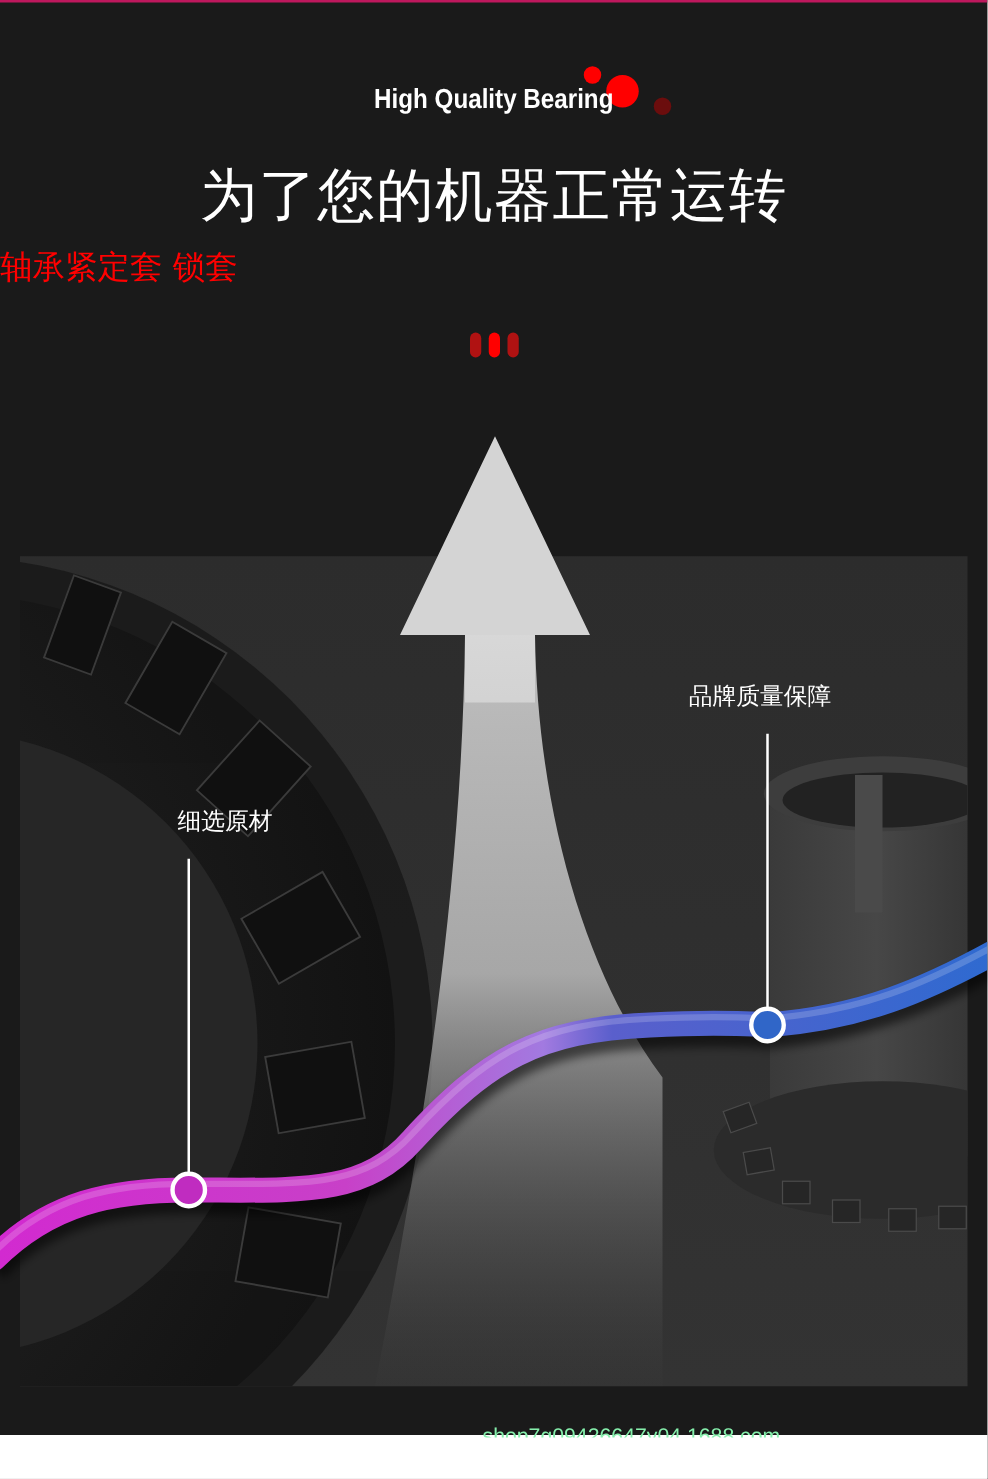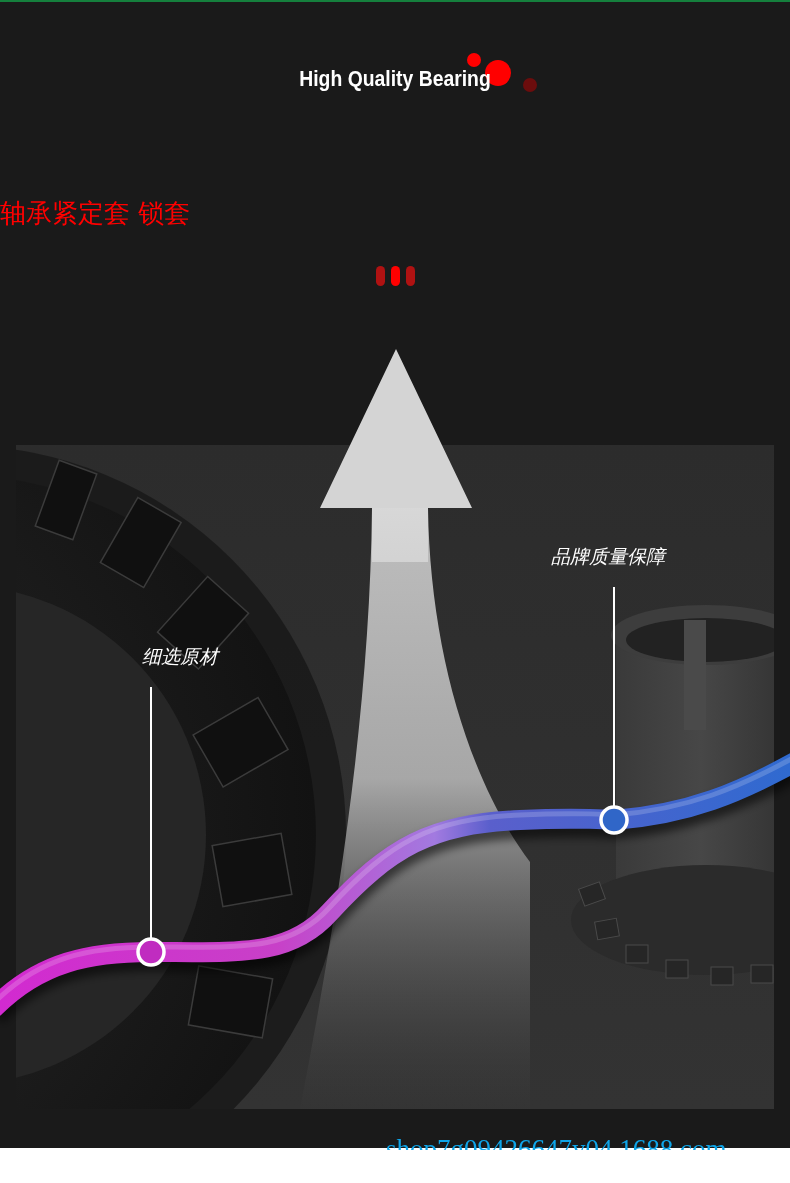--- a/index.html
+++ b/index.html
@@ -1,21 +1,21 @@
 <!DOCTYPE html>
 <html><head>
 <meta charset="utf-8">
 <style>
   * { margin: 0; padding: 0; box-sizing: border-box; }
   html, body { width: 790px; height: 1183px; background: #ffffff; overflow: hidden; }
   body { position: relative; font-family: "DejaVu Sans", sans-serif; }
   .page {
     position: absolute; left: 0; top: 0; width: 790px; height: 1148px;
     background: #1a1a1a;
-    border-top: 2px solid #15803d;
+    border-top: 2px solid #be185d;
   }
   .eyebrow {
     position: absolute; left: 0; width: 790px; top: 64px;
     text-align: center; color: #ffffff;
     font-family: "Liberation Sans", sans-serif; font-weight: bold;
     font-size: 22px; letter-spacing: 0px; transform: scaleX(0.88);
     z-index: 2;
   }
   .dot { position: absolute; border-radius: 50%; }
   .title {
@@ -30,39 +30,40 @@
     font-family: "DejaVu Sans", sans-serif; font-size: 26px;
   }
   .pill { position: absolute; top: 264px; width: 9px; height: 20px; border-radius: 5px; }
   .photo {
     position: absolute; left: 16px; top: 443px; width: 758px; height: 664px;
     background: linear-gradient(180deg, #2c2c2c 0%, #303030 60%, #333333 100%);
     overflow: hidden;
   }
   .label {
     position: absolute; color: #ffffff; font-size: 19px;
-    font-family: "DejaVu Sans", sans-serif; white-space: nowrap; font-style: italic;
+    font-family: "DejaVu Sans", sans-serif; white-space: nowrap;
   }
   .watermark {
     position: absolute; left: 386px; top: 1132px; height: 16px; overflow: hidden;
-    color: #0ea5e9; font-family: Liberation Serif, serif; font-size: 27px;
+    color: #86efac; font-family: Liberation Sans, sans-serif; font-size: 17px;
     line-height: 30px; white-space: nowrap;
   }
   svg.overlay { position: absolute; left: 0; top: 0; }
 </style>
 </head>
 <body>
 
 <div class="page">
 
   <div class="dot" style="left:467px;top:51px;width:14px;height:14px;background:#ff0000;"></div>
   <div class="dot" style="left:485px;top:58px;width:26px;height:26px;background:#ff0000;"></div>
   <div class="dot" style="left:523px;top:76px;width:14px;height:14px;background:#6b0d0d;"></div>
 
   <div class="eyebrow">High Quality Bearing</div>
+  <div class="title">为了您的机器正常运转</div>
   <div class="subtitle">轴承紧定套  锁套</div>
 
   <div>
     <div class="pill" style="left:376px;background:#b01212;"></div>
     <div class="pill" style="left:391px;background:#ff0000;"></div>
     <div class="pill" style="left:406px;background:#b01212;"></div>
   </div>
 
   <div class="photo">
     <svg width="758" height="664" viewBox="0 0 758 664">

